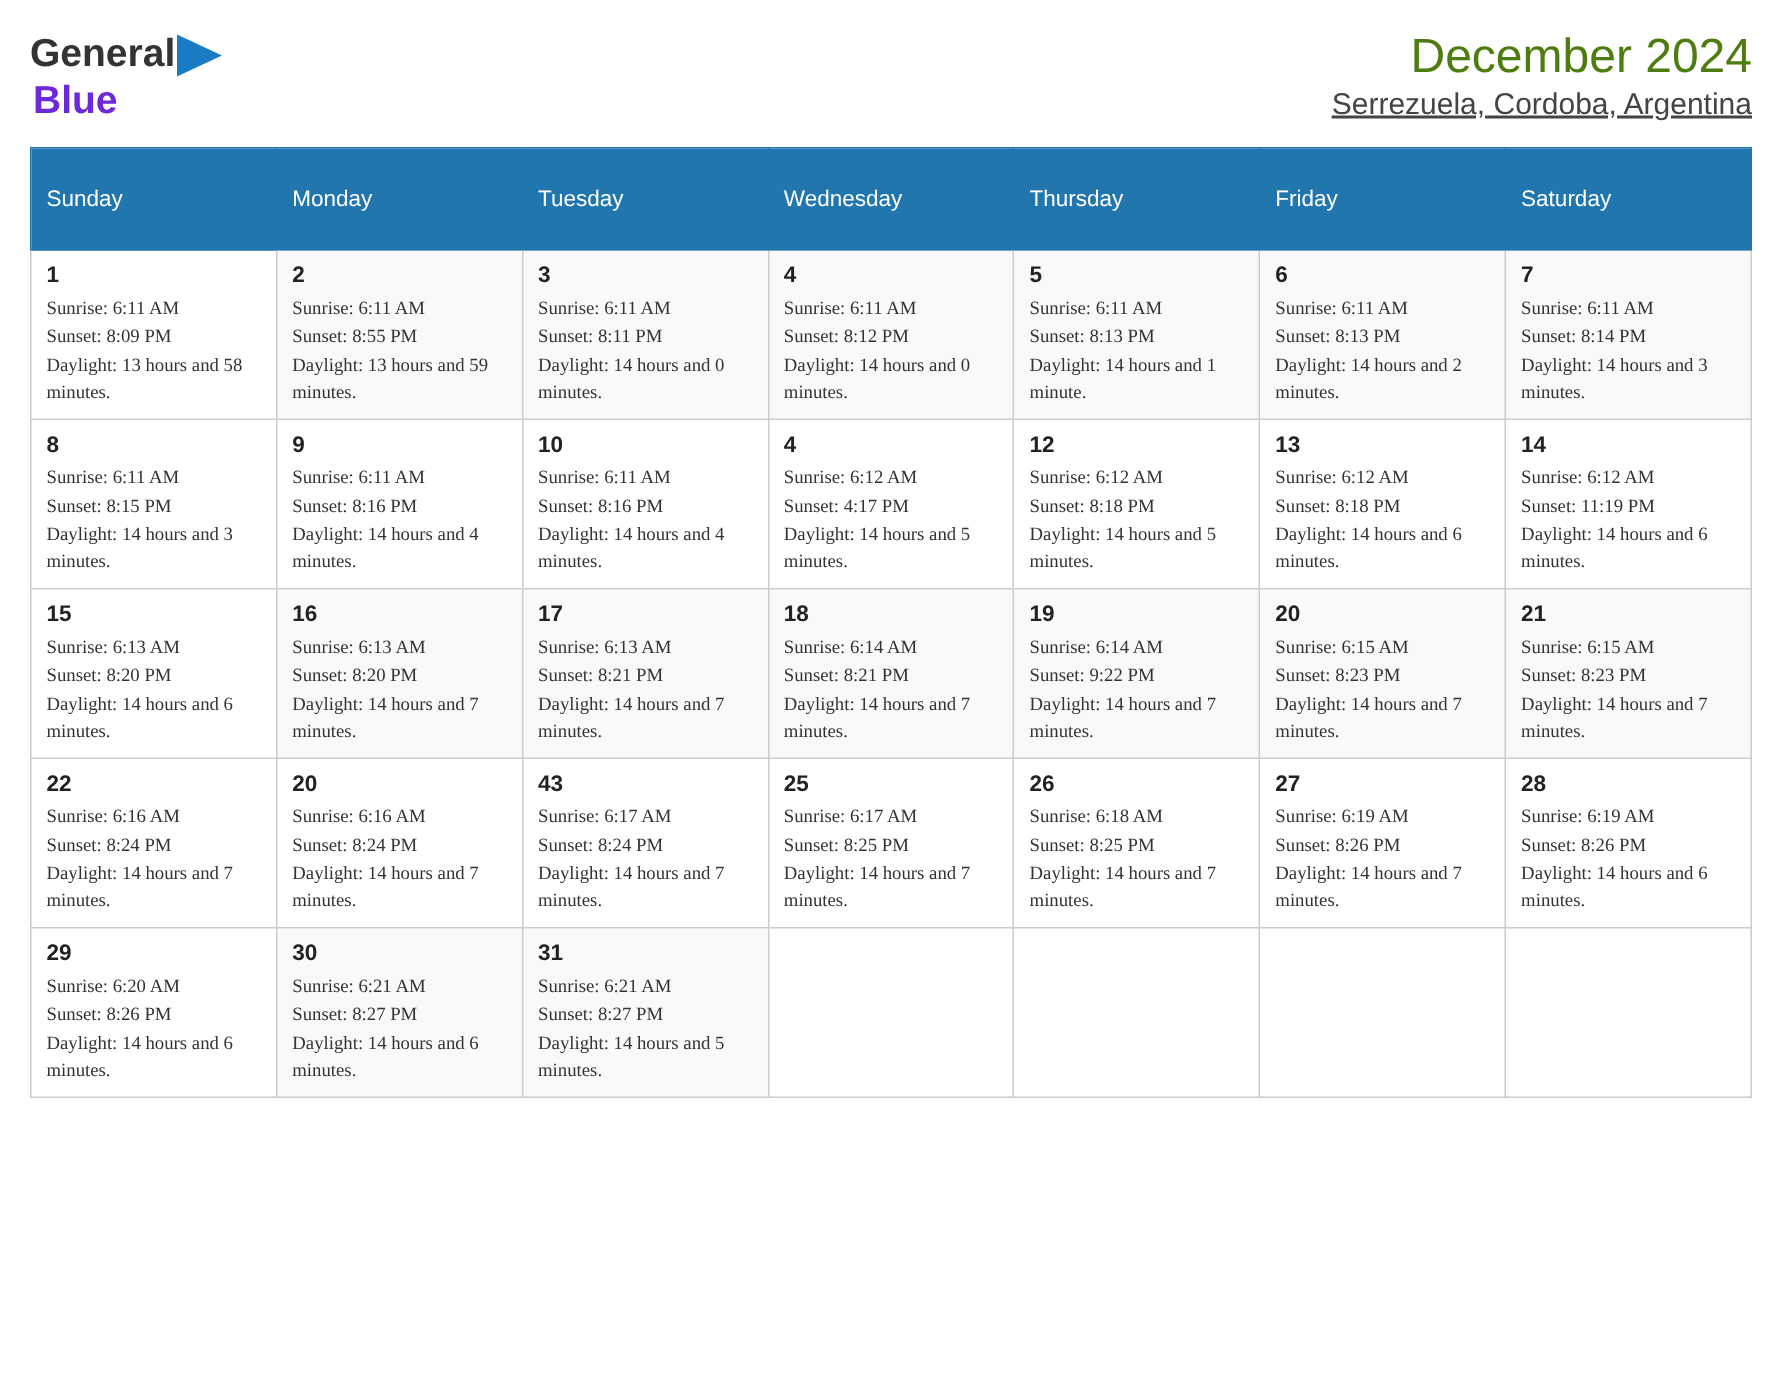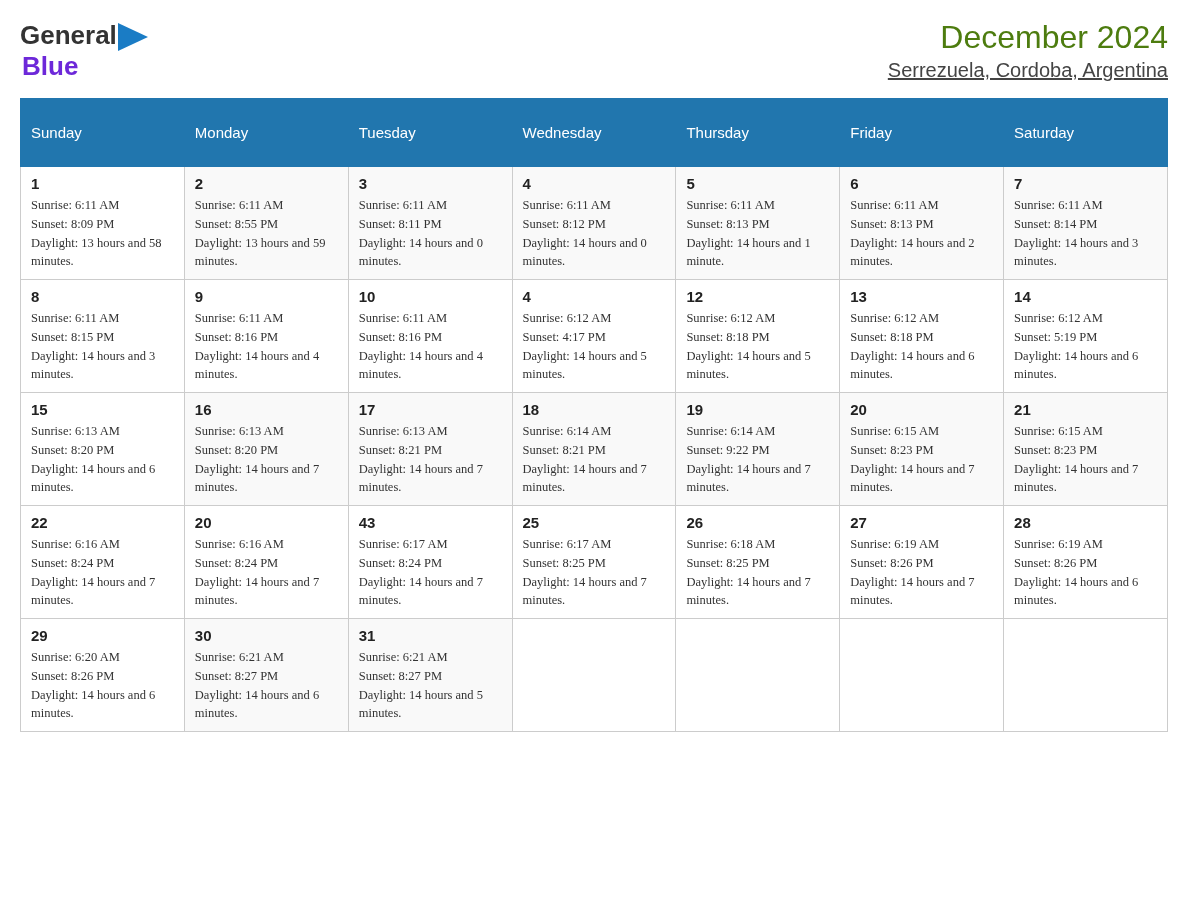--- a/index.html
+++ b/index.html
@@ -170,21 +170,21 @@
         <td>
           <div class="day-number">12</div>
           <div class="day-info"><span>Sunrise: 6:12 AM</span><br><span>Sunset: 8:18 PM</span><br><span>Daylight: 14 hours and 5 minutes.</span></div>
         </td>
         <td>
           <div class="day-number">13</div>
           <div class="day-info"><span>Sunrise: 6:12 AM</span><br><span>Sunset: 8:18 PM</span><br><span>Daylight: 14 hours and 6 minutes.</span></div>
         </td>
         <td>
           <div class="day-number">14</div>
-          <div class="day-info"><span>Sunrise: 6:12 AM</span><br><span>Sunset: 5:19 PM</span><br><span>Daylight: 14 hours and 6 minutes.</span></div>
+          <div class="day-info"><span>Sunrise: 6:12 AM</span><br><span>Sunset: 11:19 PM</span><br><span>Daylight: 14 hours and 6 minutes.</span></div>
         </td>
       </tr>
       <tr>
         <td>
           <div class="day-number">15</div>
           <div class="day-info"><span>Sunrise: 6:13 AM</span><br><span>Sunset: 8:20 PM</span><br><span>Daylight: 14 hours and 6 minutes.</span></div>
         </td>
         <td>
           <div class="day-number">16</div>
           <div class="day-info"><span>Sunrise: 6:13 AM</span><br><span>Sunset: 8:20 PM</span><br><span>Daylight: 14 hours and 7 minutes.</span></div>

